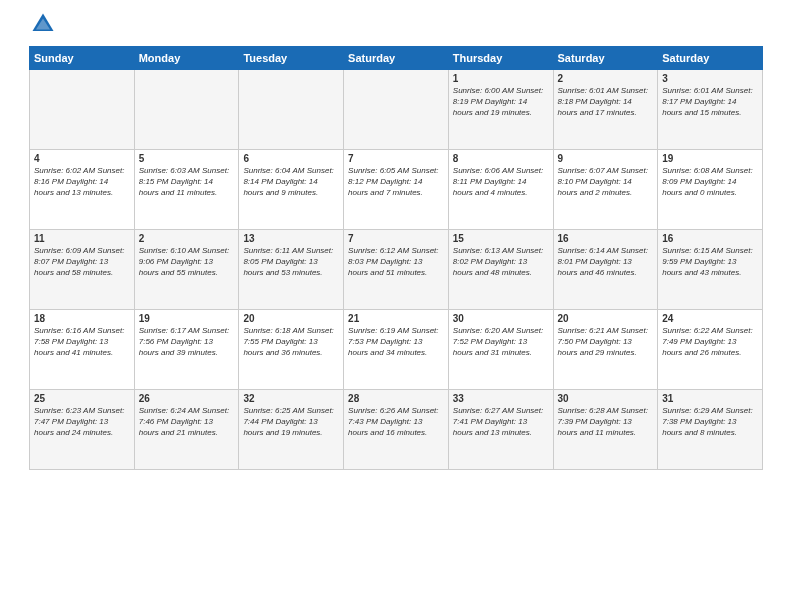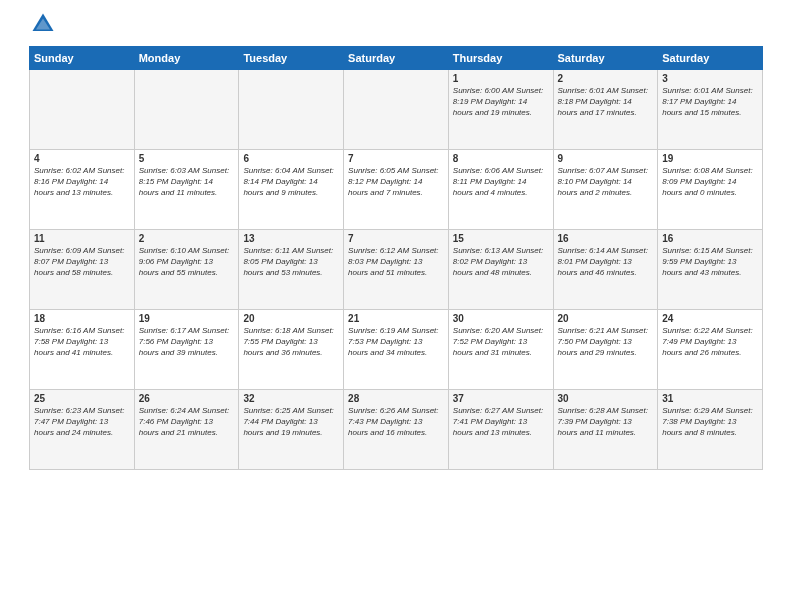--- a/index.html
+++ b/index.html
@@ -344,21 +344,21 @@
 and 19 minutes.</div>
           </td>
           <td>
             <span class="day-num">28</span>
             <div class="cell-text">Sunrise: 6:26 AM
 Sunset: 7:43 PM
 Daylight: 13 hours
 and 16 minutes.</div>
           </td>
           <td>
-            <span class="day-num">37</span>
+            <span class="day-num">33</span>
             <div class="cell-text">Sunrise: 6:27 AM
 Sunset: 7:41 PM
 Daylight: 13 hours
 and 13 minutes.</div>
           </td>
           <td>
             <span class="day-num">30</span>
             <div class="cell-text">Sunrise: 6:28 AM
 Sunset: 7:39 PM
 Daylight: 13 hours

